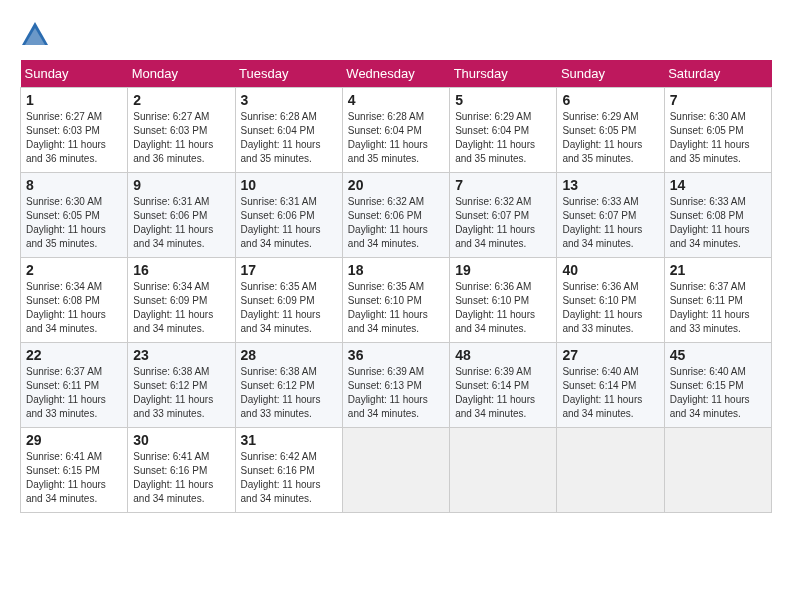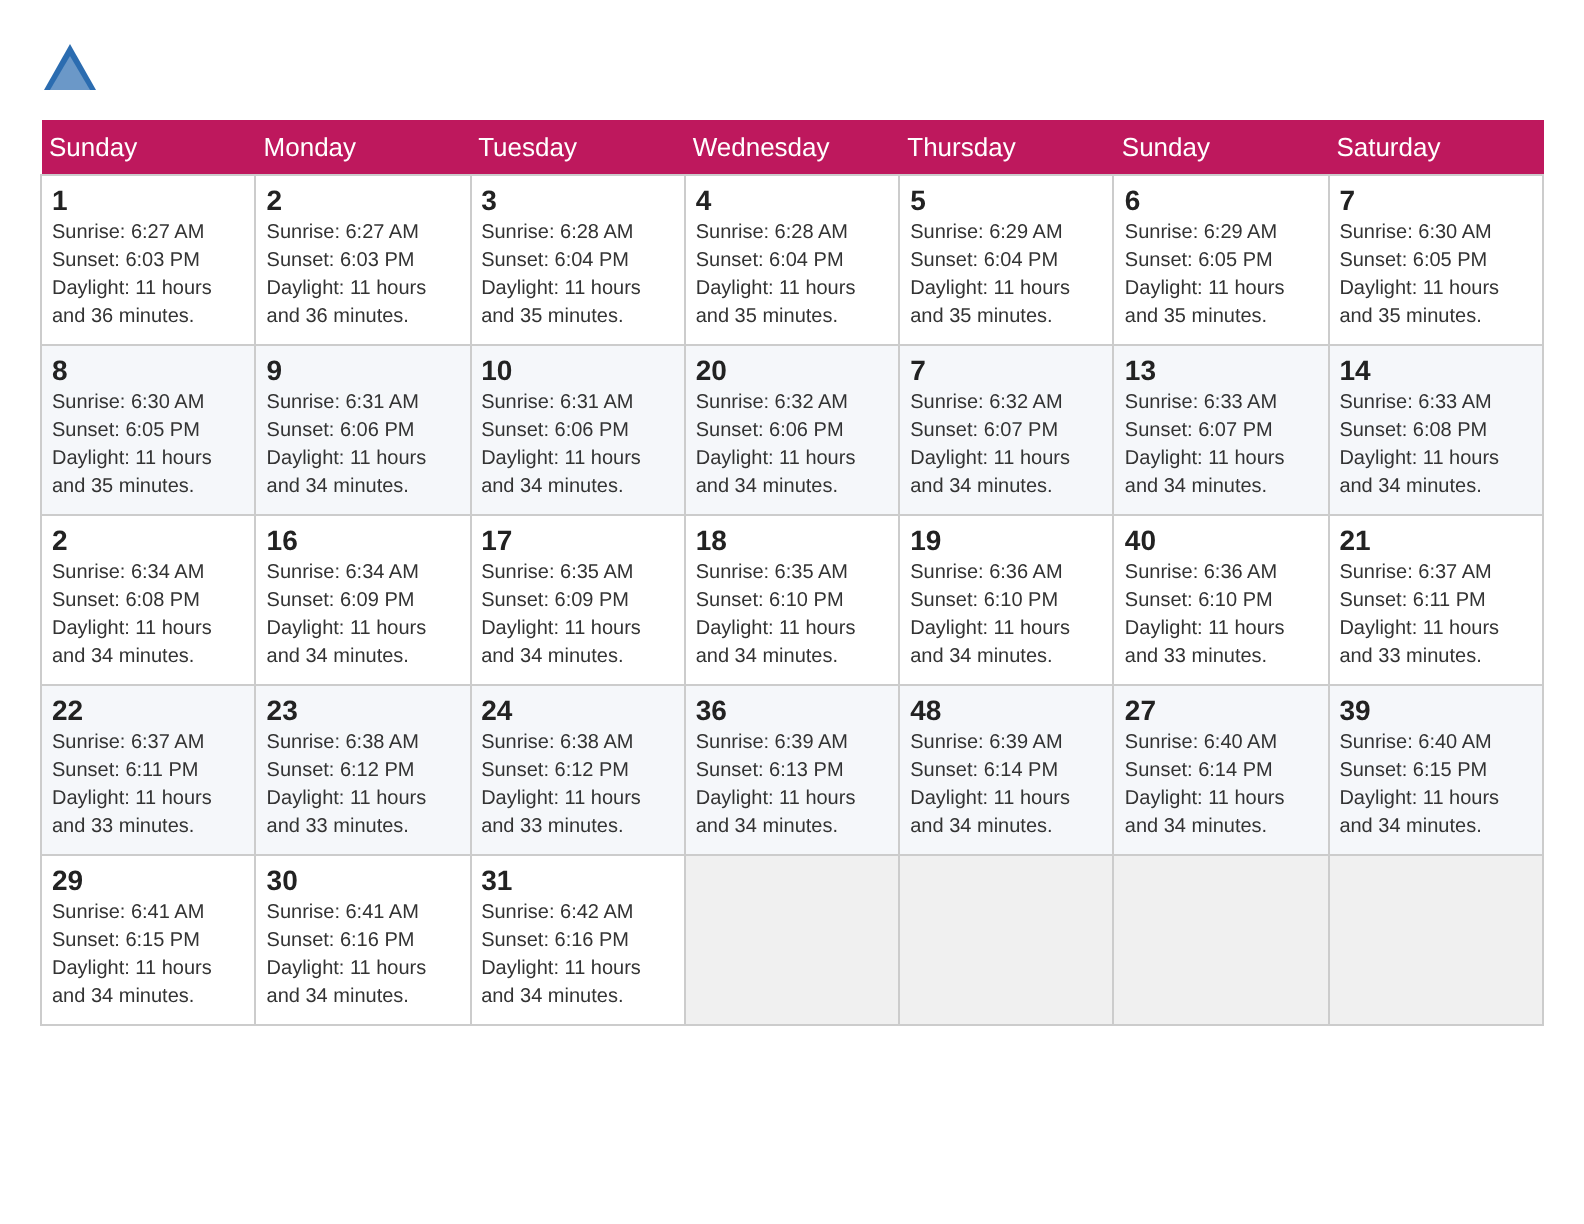--- a/index.html
+++ b/index.html
@@ -221,37 +221,37 @@
       <tr class="week-row">
         <td>
         <span class="day-num">22</span>
         <span class="day-info">Sunrise: 6:37 AM<br>Sunset: 6:11 PM<br>Daylight: 11 hours and 33 minutes.</span>
       </td>
         <td>
         <span class="day-num">23</span>
         <span class="day-info">Sunrise: 6:38 AM<br>Sunset: 6:12 PM<br>Daylight: 11 hours and 33 minutes.</span>
       </td>
         <td>
-        <span class="day-num">24</span>
+        <span class="day-num">28</span>
         <span class="day-info">Sunrise: 6:38 AM<br>Sunset: 6:12 PM<br>Daylight: 11 hours and 33 minutes.</span>
       </td>
         <td>
         <span class="day-num">36</span>
         <span class="day-info">Sunrise: 6:39 AM<br>Sunset: 6:13 PM<br>Daylight: 11 hours and 34 minutes.</span>
       </td>
         <td>
         <span class="day-num">48</span>
         <span class="day-info">Sunrise: 6:39 AM<br>Sunset: 6:14 PM<br>Daylight: 11 hours and 34 minutes.</span>
       </td>
         <td>
         <span class="day-num">27</span>
         <span class="day-info">Sunrise: 6:40 AM<br>Sunset: 6:14 PM<br>Daylight: 11 hours and 34 minutes.</span>
       </td>
         <td>
-        <span class="day-num">39</span>
+        <span class="day-num">45</span>
         <span class="day-info">Sunrise: 6:40 AM<br>Sunset: 6:15 PM<br>Daylight: 11 hours and 34 minutes.</span>
       </td>
       </tr>
       <tr class="week-row">
         <td>
         <span class="day-num">29</span>
         <span class="day-info">Sunrise: 6:41 AM<br>Sunset: 6:15 PM<br>Daylight: 11 hours and 34 minutes.</span>
       </td>
         <td>
         <span class="day-num">30</span>

